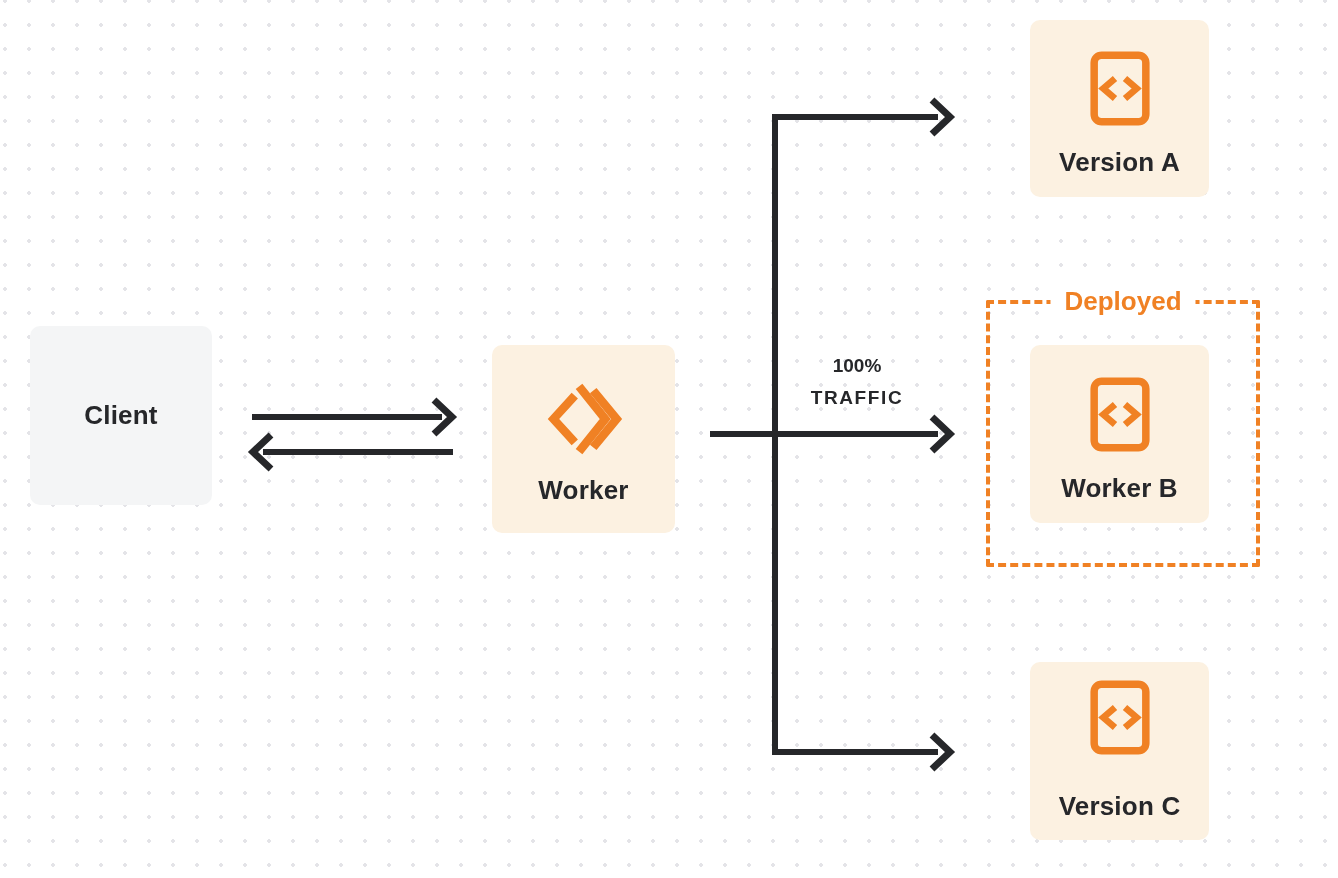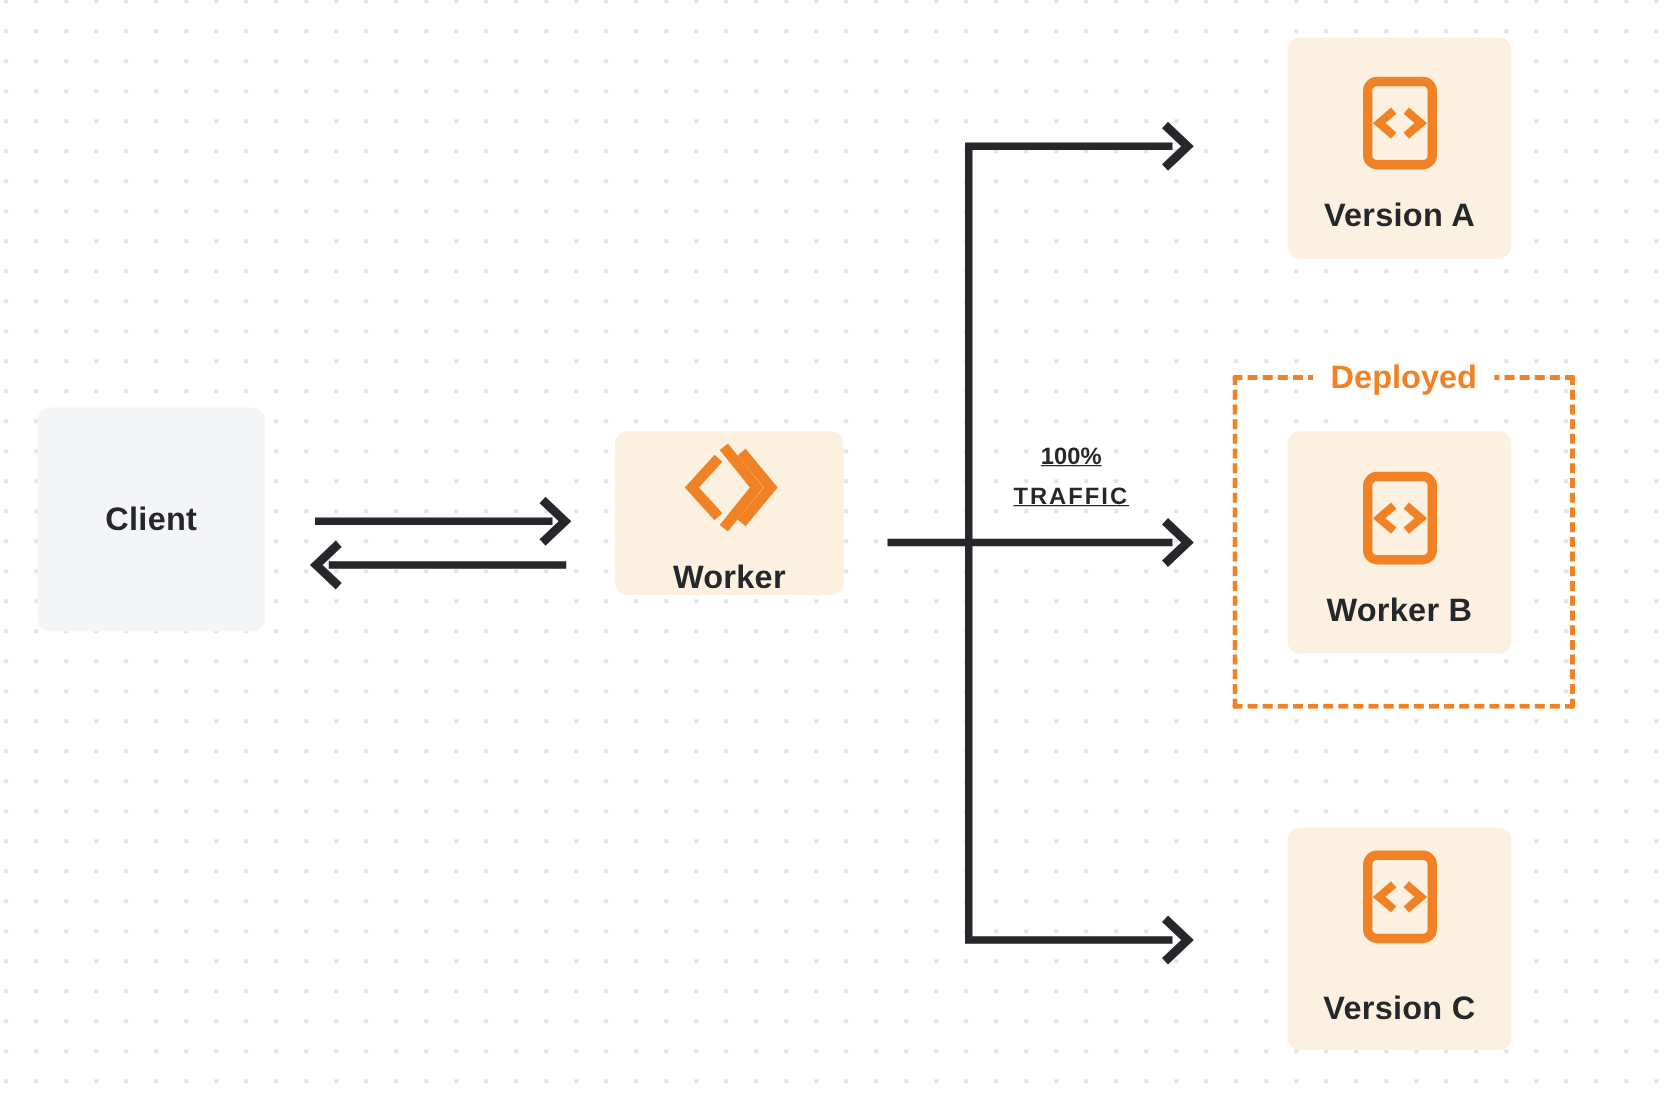--- a/index.html
+++ b/index.html
@@ -45,22 +45,22 @@
     justify-content: center;
     color: var(--line);
     font-weight: 700;
     font-size: 26px;
     letter-spacing: 0.2px;
   }
   .node.gray { background: var(--node-fill-gray); }
   .node.cream { background: var(--node-fill-cream); }
   .node .icon { line-height: 0; }
   .node-client   { left: 30px;   top: 326px; width: 182px; height: 179px; }
-  .node-worker   { left: 492px;  top: 345px; width: 183px; height: 131px; gap: 20px; padding-top: 10px; }
-  .node-version-a{ left: 1030px; top: 30px;  width: 179px; height: 177px; gap: 21px; padding-top: 12px; }
+  .node-worker   { left: 492px;  top: 345px; width: 183px; height: 188px; gap: 20px; padding-top: 10px; }
+  .node-version-a{ left: 1030px; top: 20px;  width: 179px; height: 177px; gap: 21px; padding-top: 12px; }
   .node-version-b{ left: 1030px; top: 345px; width: 179px; height: 178px; gap: 21px; padding-top: 12px; }
   .node-version-c{ left: 1030px; top: 662px; width: 179px; height: 178px; gap: 36px; }
   .icon svg { display: block; }
   .icon .orange-stroke { stroke: var(--accent); fill: none; }
   .deployed-group {
     position: absolute;
     left: 986px; top: 300px;
     width: 274px; height: 267px;
     border: 4px dashed var(--accent);
     border-radius: 2px;
@@ -79,21 +79,20 @@
   }
   .traffic-label {
     position: absolute;
     left: 757px; top: 350px;
     width: 200px;
     text-align: center;
     color: var(--line);
     font-weight: 700;
     font-size: 19px;
     line-height: 32px;
-    text-decoration: underline;
   }
   .traffic-label .line2 { letter-spacing: 1.6px; }
 </style>
 </head>
 <body>
 
 <div class="canvas">
 
   <svg class="wires" viewBox="0 0 1338 878" aria-hidden="true">
 

